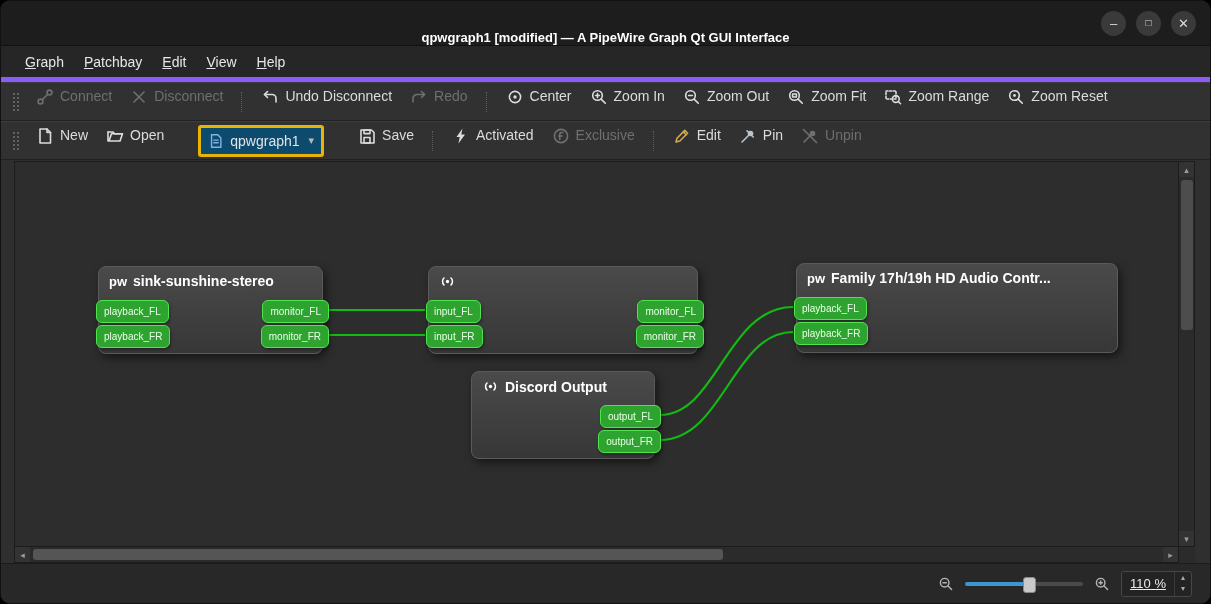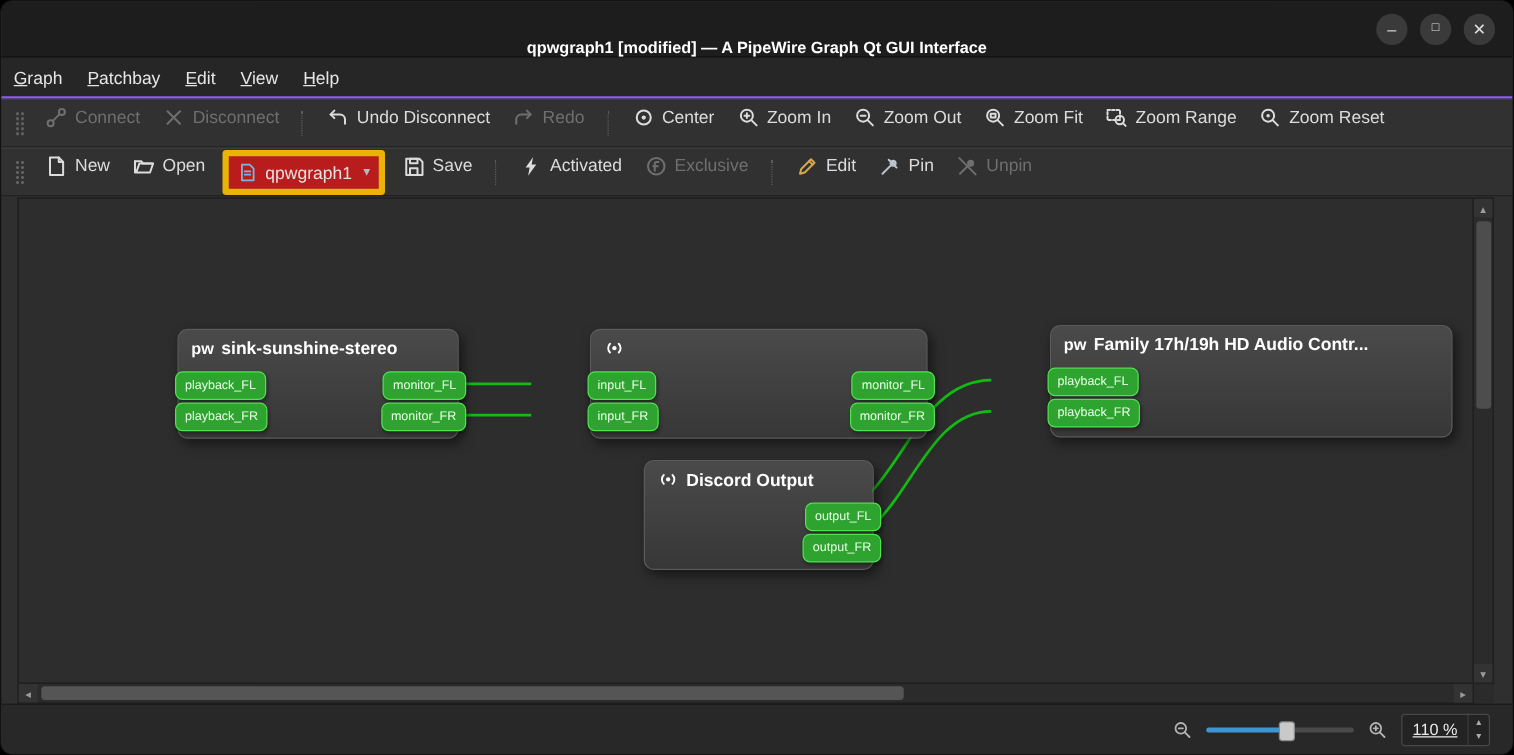--- a/index.html
+++ b/index.html
@@ -10,52 +10,52 @@
   
   .titlebar{height:44px;background:#1d1d1d;position:relative;display:flex;align-items:flex-end;
     justify-content:center;border-bottom:1px solid #121212;flex:0 0 auto;}
   .title{color:#ffffff;font-size:13px;font-weight:bold;}
   .winbtns{position:absolute;right:14px;top:0;bottom:0;display:flex;gap:10px;align-items:center;}
   .winbtn{width:25px;height:25px;border-radius:50%;background:#3a3a3a;color:#dcdcdc;display:flex;
     align-items:center;justify-content:center;font-size:13px;line-height:1;}
   .winbtn .g-max{font-size:10px;}
 
   
-  .menubar{height:31px;background:#262626;display:flex;align-items:stretch;
-    border-bottom:2px solid #8b5cf6;flex:0 0 auto;}
+  .menubar{height:31px;background:#262626;display:flex;align-items:stretch;padding-left:14px;
+    border-bottom:5px solid #8b5cf6;flex:0 0 auto;}
   .menu-item{display:flex;align-items:center;padding:0 10px;color:#e6e6e6;font-size:14px;}
   .menu-label{display:inline-block;}
   .menu-label::first-letter{text-decoration:underline;}
 
   
   .toolbar{height:37px;background:#313131;border-top:1px solid #3d3d3d;border-bottom:1px solid #212121;
     display:flex;align-items:center;padding:0 6px;flex:0 0 auto;}
   .tb-handle{width:8px;height:20px;margin:0 7px 0 5px;
     background-image:radial-gradient(circle,#636363 1px,transparent 1.3px);background-size:4px 4px;}
   .tb-sep{width:1px;height:20px;border-left:1px dotted #5c5c5c;margin:0 9px;}
   .tb-btn{display:flex;align-items:flex-start;gap:6px;padding:0 9px;height:28px;color:#dcdcdc;
     font-size:14px;border-radius:3px;white-space:nowrap;}
   .tb-btn.disabled{color:#6f6f6f;}
   .icon{display:inline-flex;align-items:center;justify-content:center;}
   .icon svg{display:block;stroke:currentColor;fill:none;stroke-width:1.6;stroke-linecap:round;stroke-linejoin:round;}
   .icon svg .fill{fill:currentColor;stroke:none;}
 
-  .combo{height:26px;display:flex;align-items:center;gap:6px;padding:0 7px;background:#b91c1c;
-    border:5px solid #eab308;border-radius:3px;color:#e3e3e3;font-size:14px;margin:0 5px;}
+  .combo{height:26px;display:flex;align-items:center;gap:6px;padding:0 7px;background:#0c4a6e;
+    border:3px solid #eab308;border-radius:3px;color:#e3e3e3;font-size:14px;margin:0 25px;}
   .combo-arrow{font-size:11px;color:#b8b8b8;margin-left:3px;}
 
   
   .graph-frame{flex:1 1 auto;margin:1px 15px 0 13px;display:grid;
     grid-template-columns:1fr 16px;grid-template-rows:1fr 16px;min-height:0;}
   .canvas{position:relative;background:#2d2d2d;border:1px solid #1c1c1c;overflow:hidden;}
   .wires{position:absolute;left:0;top:0;width:100%;height:100%;pointer-events:none;}
   .wire{stroke:#12bb12;stroke-width:2.2;fill:none;}
 
   .node{position:absolute;border-radius:8px;background:linear-gradient(180deg,#4a4a4a,#373737);
-    border:1px solid #5a5a5a;box-shadow:3px 4px 9px rgba(0,0,0,.5);margin-left:44px;}
+    border:1px solid #5a5a5a;box-shadow:3px 4px 9px rgba(0,0,0,.5);}
   .node-header{display:flex;align-items:center;gap:6px;padding:6px 10px 0;color:#ffffff;
     font-weight:bold;font-size:14px;white-space:nowrap;overflow:hidden;}
   .pw-glyph{font-weight:bold;font-size:13px;color:#ffffff;}
   .node-icon svg{stroke:#ffffff;}
   .port{position:absolute;height:21px;line-height:21px;border-radius:6px;background:#2fa32f;
     border:1px solid #4ee44e;color:#e9ffe9;font-size:10px;padding:0 7px;white-space:nowrap;
     box-shadow:1px 2px 3px rgba(0,0,0,.35);}
   .port.left{left:-3px;}
   .port.right{right:-7px;}
   .r0{top:33px;} .r1{top:58px;}

